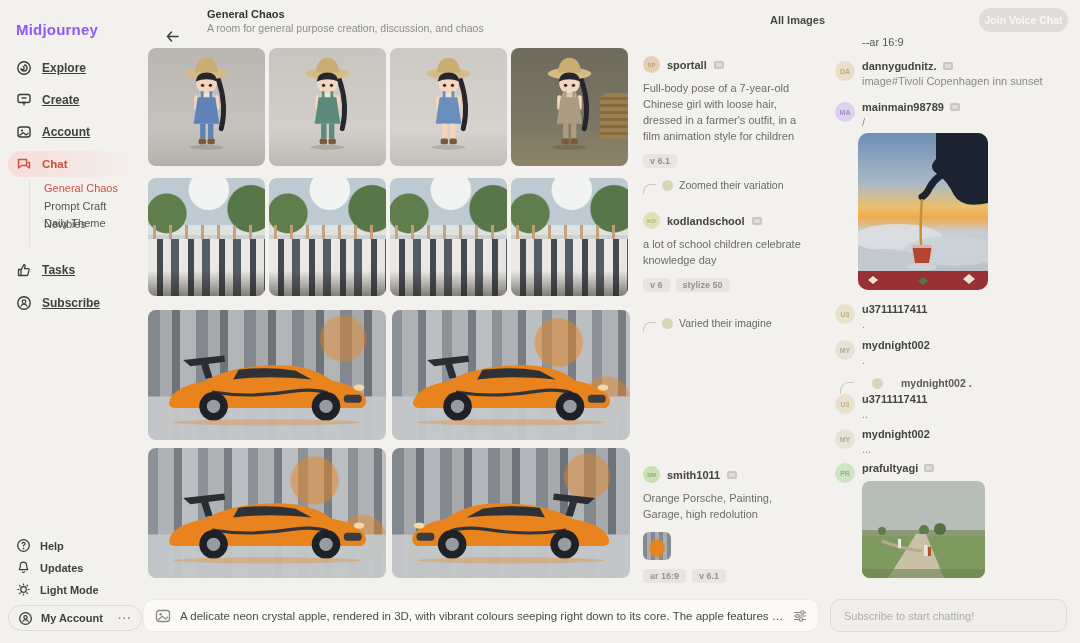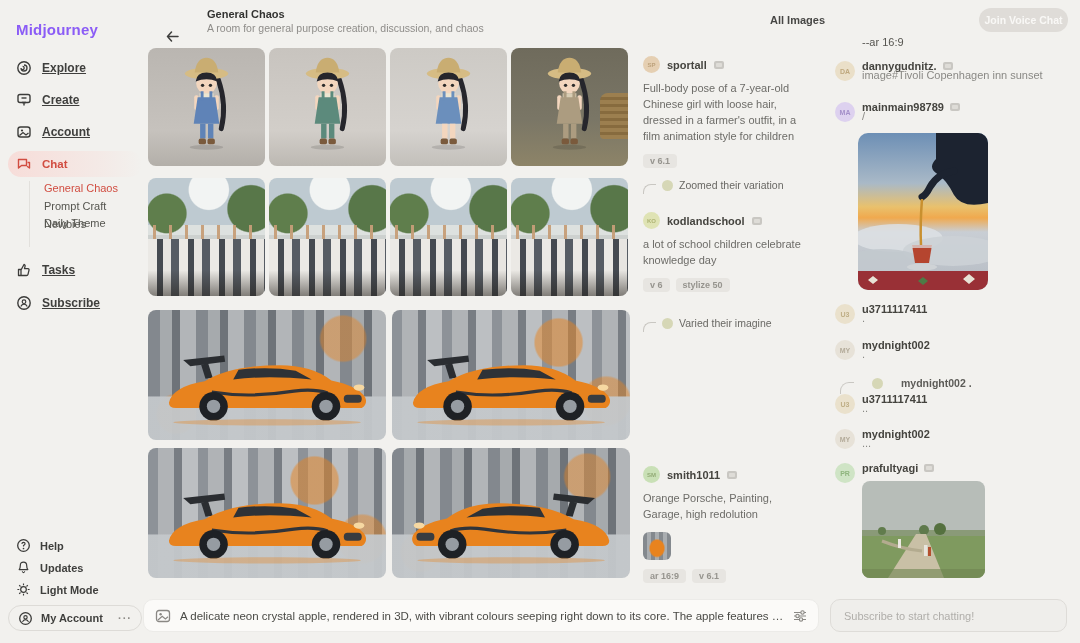--- a/index.html
+++ b/index.html
@@ -101,21 +101,21 @@
   #chat { position:absolute; left:830px; top:0; width:250px; height:502px; font-size:11px; }
   .cont-text { position:absolute; left:32px; top:36px; color:#55544f; font-size:11px; }
   .msg { position:absolute; left:0; width:246px; }
   .msg .avatar { position:absolute; left:5px; top:1px; width:20px; height:20px; font-size:7px; }
   .av-da { background:#eadfc8; color:#bfa87e; }
   .av-ma { background:#ddd1ef; color:#a48fc9; }
   .av-u3 { background:#eae1cc; color:#bfae85; }
   .av-my { background:#e7e2d8; color:#b3ab9a; }
   .av-pr { background:#cfe4c5; color:#8fb57e; }
   .msg-head { position:absolute; left:32px; top:0; display:flex; align-items:center; gap:6px;justify-content:flex-end; }
-  .msg-text { position:absolute; left:32px; top:9px; color:#8a8985; }
+  .msg-text { position:absolute; left:32px; top:15px; color:#8a8985; }
   .reply-ref { position:absolute; display:flex; align-items:center; gap:18px; font-size:10.5px; color:#5c5b57; font-weight:600; }
   .reply-ref .curve2 { width:14px; height:12px; border-left:1.5px solid #c9c7c2; border-top:1.5px solid #c9c7c2; border-top-left-radius:9px; margin-top:10px; }
   .tea-img { position:absolute; left:28px; top:133px; width:130px; height:157px; border-radius:10px; overflow:hidden; cursor:pointer; }
   .rural-img { position:absolute; left:32px; top:481px; width:123px; height:97px; border-radius:8px; overflow:hidden; cursor:pointer; }
 
   
   .prompt-bar { position:absolute; left:143px; top:599px; width:676px; height:33px; background:#fbfaf8;
     border:1px solid #ecebe8; border-radius:10px; display:flex; align-items:center; gap:9px; padding:0 11px; }
   .prompt-bar input { flex:1; border:none; outline:none; background:transparent; font-family:"Liberation Sans",sans-serif;
     font-size:11.5px; color:#4a4a46; white-space:nowrap; overflow:hidden; text-overflow:ellipsis; }

